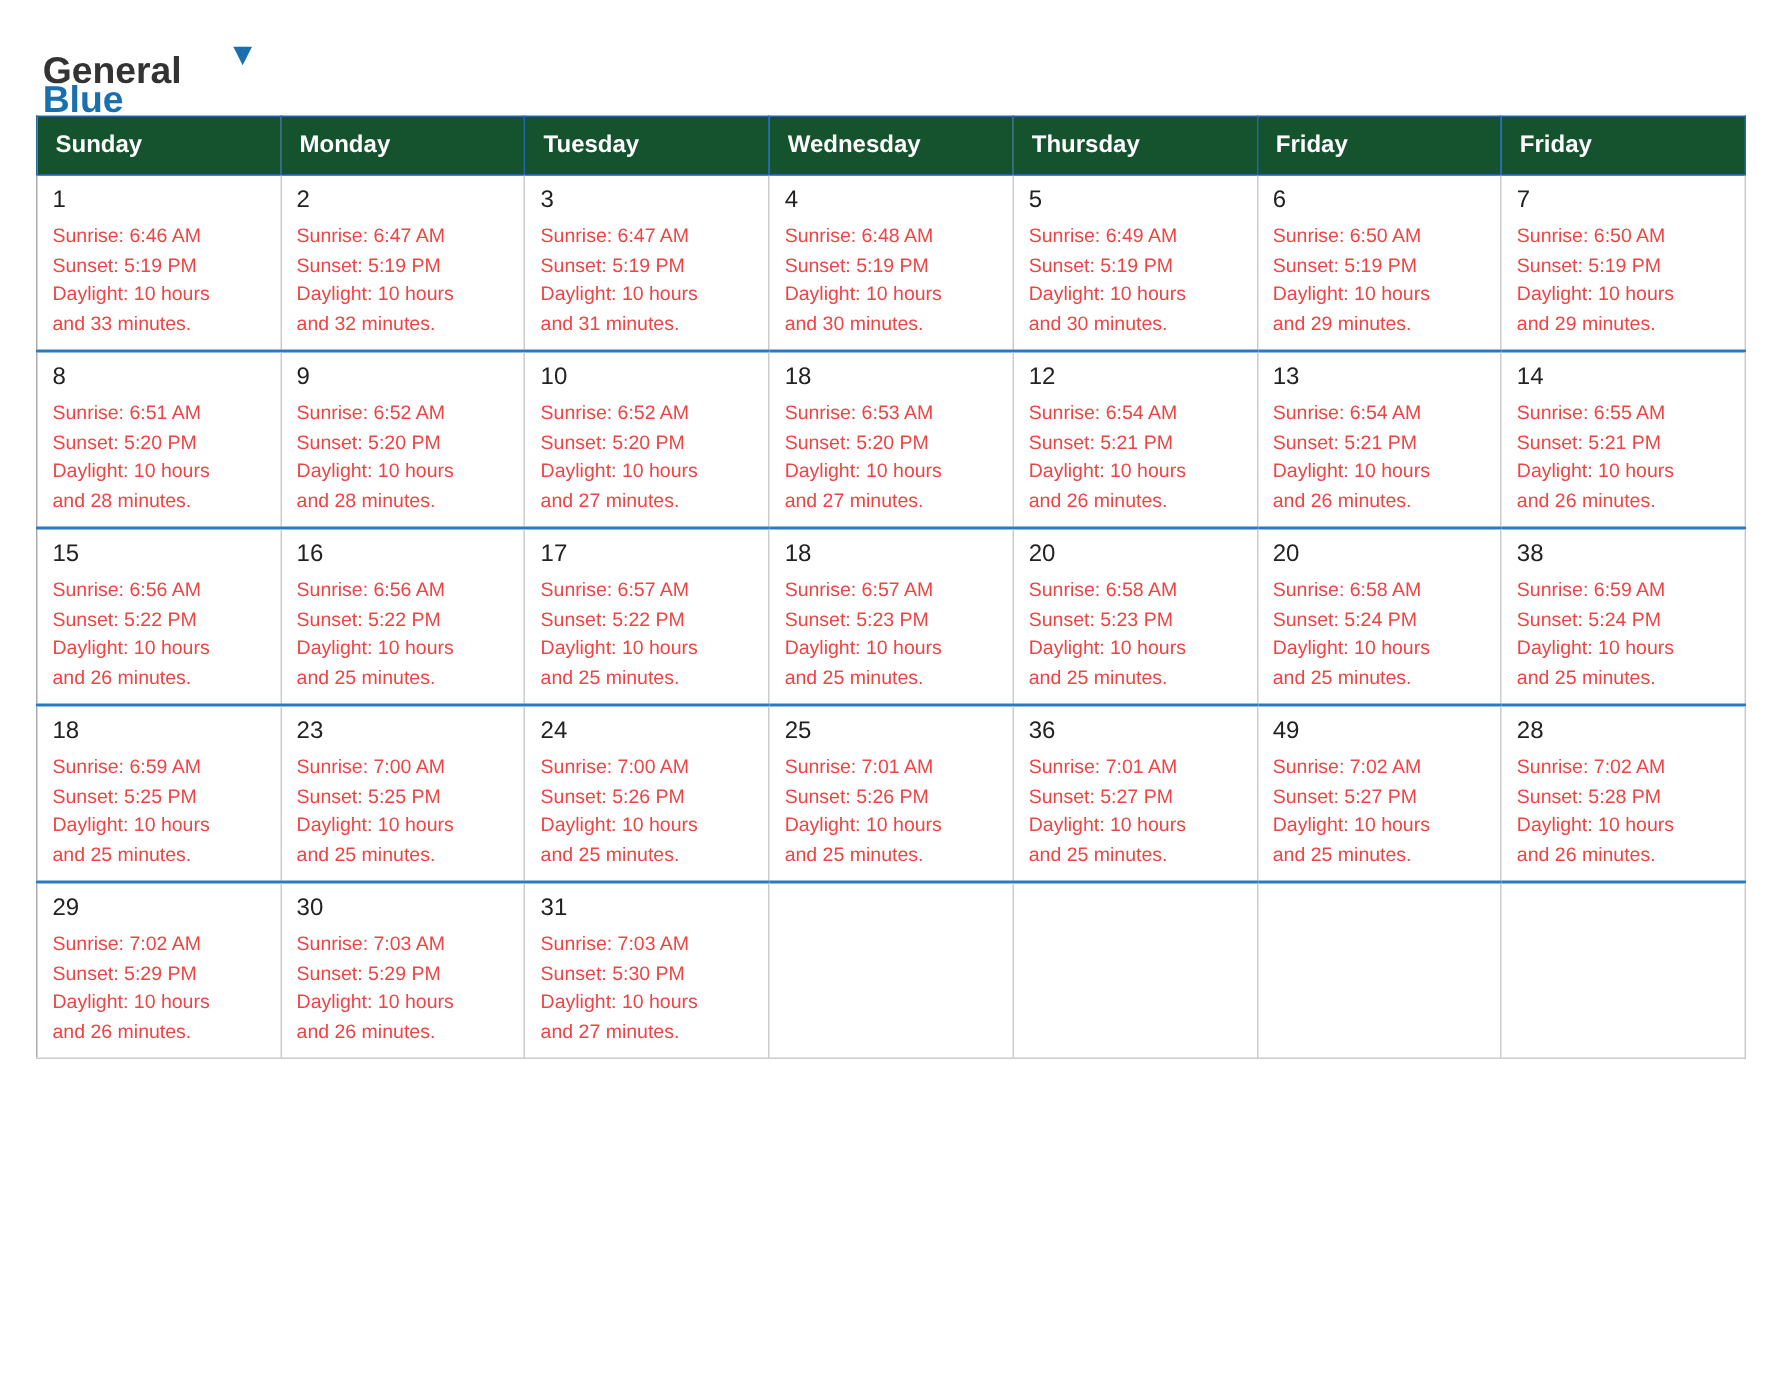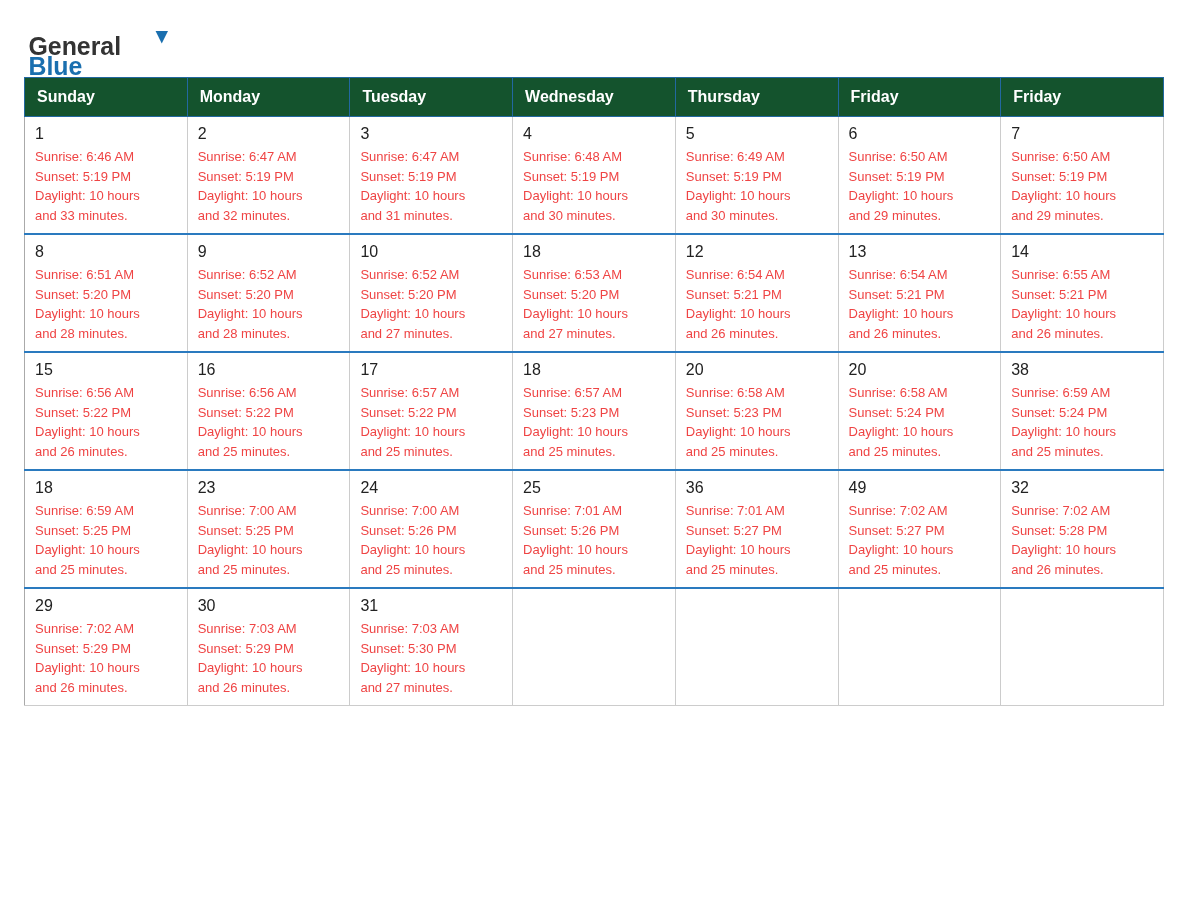--- a/index.html
+++ b/index.html
@@ -354,21 +354,21 @@
         <td>
           <span class="day-number">49</span>
           <div class="day-info">
             Sunrise: 7:02 AM<br>
             Sunset: 5:27 PM<br>
             Daylight: 10 hours<br>
             and 25 minutes.
           </div>
         </td>
         <td>
-          <span class="day-number">32</span>
+          <span class="day-number">28</span>
           <div class="day-info">
             Sunrise: 7:02 AM<br>
             Sunset: 5:28 PM<br>
             Daylight: 10 hours<br>
             and 26 minutes.
           </div>
         </td>
       </tr>
       <tr>
         <td>

